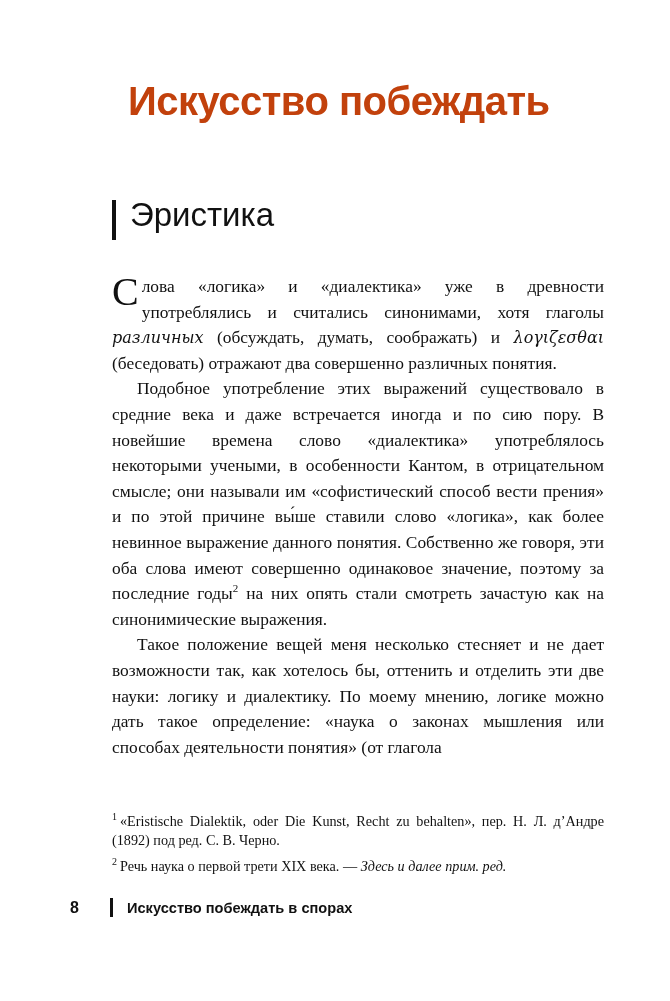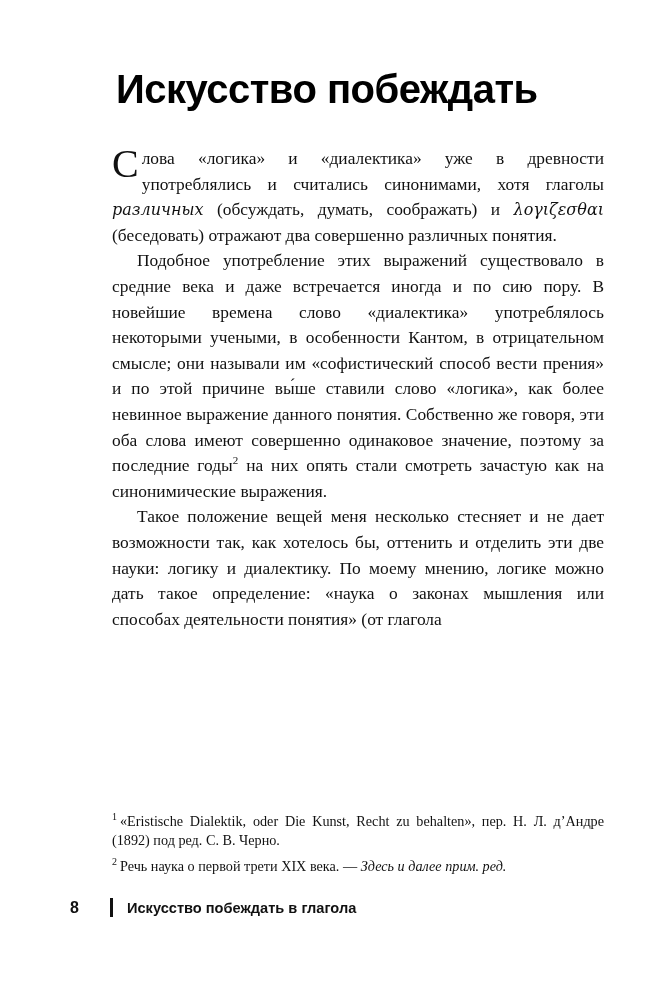--- a/index.html
+++ b/index.html
@@ -26,22 +26,22 @@
   
   .title-block {
     padding-top: 62px;
   }
   .book-title {
     font-family: "Liberation Sans", sans-serif;
     font-weight: bold;
     font-size: 40px;
     line-height: 46px;
     letter-spacing: -0.5px;
-    color: #000000;
-    margin: 4px;
+    color: #c2410c;
+    margin: 16px;
   }
   .book-title .line2 {
     display: block;
     position: relative;
   }
   .title-footnote {
     font-family: "Liberation Serif", serif;
     font-weight: normal;
     font-size: 14px;
     vertical-align: super;
@@ -160,34 +160,38 @@
 <body>
 
 <div class="page">
 
   <div class="title-block">
     <h1 class="book-title">
       <span class="line1">Искусство побеждать</span>
     </h1>
   </div>
 
+  <div class="section-head">
+    <div class="section-rule"></div>
+    <div class="section-title">Эристика</div>
+  </div>
 
   <div class="body-copy">
     <p class="first"><span class="dropcap">С</span><span>лова «логика» и «диалектика» уже в древности употреблялись и считались синонимами, хотя глаголы <span class="greek">различных</span> (обсуждать, думать, соображать) и <span class="greek">λογιζεσθαι</span> (беседовать) отражают два совершенно различных понятия.</span></p>
 
     <p>Подобное употребление этих выражений существовало в средние века и даже встречается иногда и по сию пору. В новейшие времена слово «диалектика» употреблялось некоторыми учеными, в особенности Кантом, в отрицательном смысле; они называли им «софистический способ вести прения» и по этой причине вы́ше ставили слово «логика», как более невинное выражение данного понятия. Собственно же говоря, эти оба слова имеют совершенно одинаковое значение, поэтому за последние годы<sup class="fn">2</sup> на них опять стали смотреть зачастую как на синонимические выражения.</p>
 
     <p>Такое положение вещей меня несколько стесняет и не дает возможности так, как хотелось бы, оттенить и отделить эти две науки: логику и диалектику. По моему мнению, логике можно дать такое определение: «наука о законах мышления или способах деятельности понятия» (от глагола</p>
   </div>
 
   <div class="footnotes">
 
     <p><sup>1</sup><span>«Eristische Dialektik, oder Die Kunst, Recht zu behalten», пер. Н. Л. д’Андре (1892) под ред. С. В. Черно.</span></p>
     <p><sup>2</sup><span>Речь наука о первой трети XIX века. — </span><span class="fn-italic">Здесь и далее прим. ред.</span></p>
   </div>
 
   <div class="running-foot">
     <div class="folio">8</div>
     <div class="foot-rule"></div>
-    <div class="foot-title">Искусство побеждать в глагола</div>
+    <div class="foot-title">Искусство побеждать в спорах</div>
   </div>
 
 </div>
 
 </body></html>

